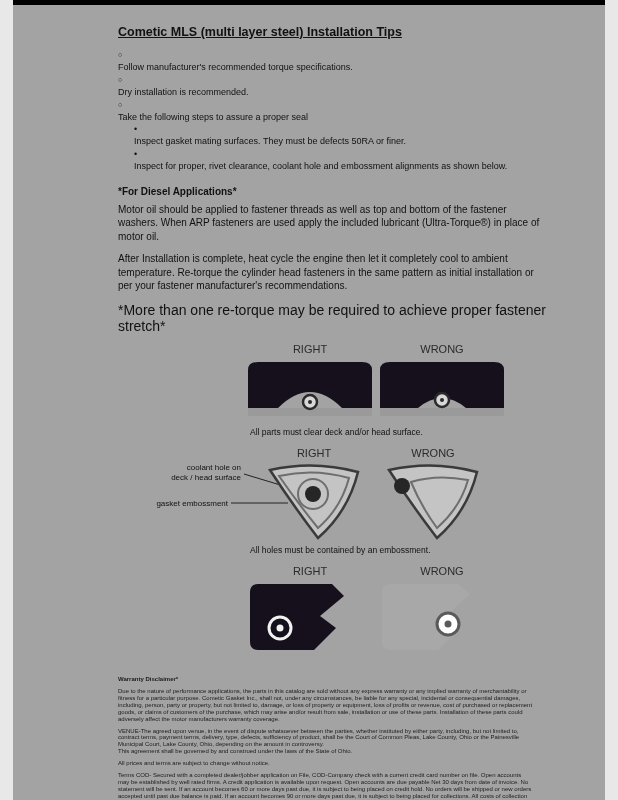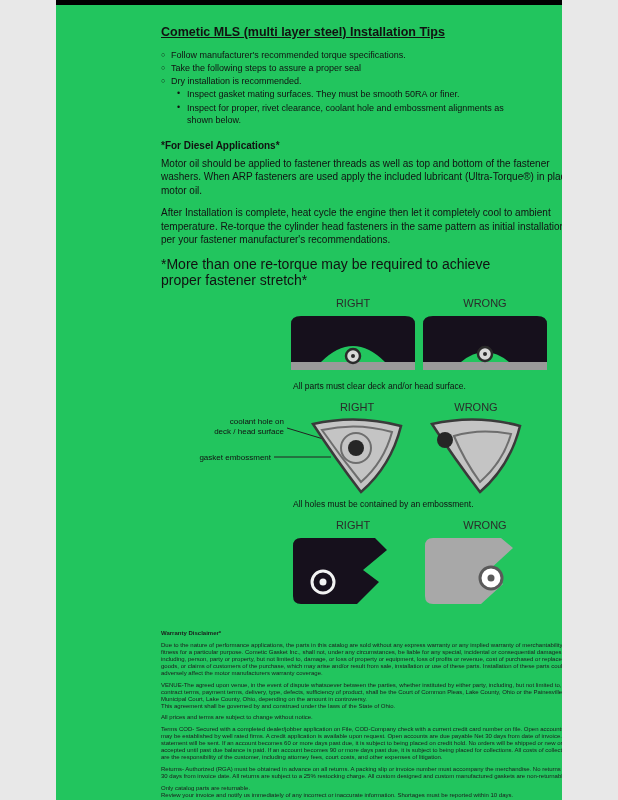--- a/index.html
+++ b/index.html
@@ -1,30 +1,30 @@
 <!DOCTYPE html>
 <html><head>
 <meta charset="utf-8">
 <style>
   html,body { margin:0; padding:0; background:#e8e8e8; }
   .page {
-    width:506px; height:800px; position:relative; margin:0 auto;
-    background:#22c55e; overflow:hidden;
+    width:592px; height:800px; position:relative; margin:0 auto;
+    background:#a3a3a3; overflow:hidden;
     font-family:"Liberation Sans", sans-serif; color:#111;
   }
   .topbar { height:5px; background:#000; width:100%; }
   .content { padding:20px 58px 0 105px; }
 
   .title {
     font-size:12.5px; font-weight:bold; text-decoration:underline;
     margin:0 0 10px 0;
   }
 
   .tips { font-size:9px; line-height:1.35; }
-  .bullet-row { display:flex; margin-bottom:1px; }
+  .bullet-row { display:flex; margin-bottom:1px;flex-direction:column; }
   .bullet-row .marker { width:10px; flex:0 0 10px; font-size:7px; line-height:12px; }
   .sub { margin-left:16px; }
   .sub .marker { font-size:9px; line-height:11px; }
 
   .diesel-heading { font-size:10px; font-weight:bold; margin:14px 0 6px 0; }
   .para { font-size:10px; line-height:1.35; width:424px; margin:0 0 9px 0; }
   .note { font-size:14px; margin:2px 0 8px 0; }
 
   .figure { margin:0; }
   .fig1 svg, .fig3 svg { display:block; margin-left:130px; }
@@ -50,29 +50,29 @@
 
     <h1 class="title">Cometic MLS (multi layer steel) Installation Tips</h1>
 
     <div class="tips">
       <div class="bullet-row">
         <span class="marker">○</span>
         <span>Follow manufacturer's recommended torque specifications.</span>
       </div>
       <div class="bullet-row">
         <span class="marker">○</span>
-        <span>Take the following steps to assure a proper seal</span>
+        <span>Dry installation is recommended.</span>
       </div>
       <div class="bullet-row">
         <span class="marker">○</span>
-        <span>Dry installation is recommended.</span>
+        <span>Take the following steps to assure a proper seal</span>
       </div>
       <div class="bullet-row sub">
         <span class="marker">•</span>
-        <span>Inspect gasket mating surfaces.  They must be smooth 50RA or finer.</span>
+        <span>Inspect gasket mating surfaces.  They must be defects 50RA or finer.</span>
       </div>
       <div class="bullet-row sub">
         <span class="marker">•</span>
         <span>Inspect for proper, rivet clearance, coolant hole and embossment alignments as shown below.</span>
       </div>
     </div>
 
     <div class="diesel-heading">*For Diesel Applications*</div>
     <p class="para">Motor oil should be applied to fastener threads as well as top and bottom of the fastener washers. When ARP fasteners are used apply the included lubricant (Ultra-Torque®) in place of motor oil.</p>
     <p class="para">After Installation is complete, heat cycle the engine then let it completely cool to ambient temperature. Re-torque the cylinder head fasteners in the same pattern as initial installation or per your fastener manufacturer's recommendations.</p>

